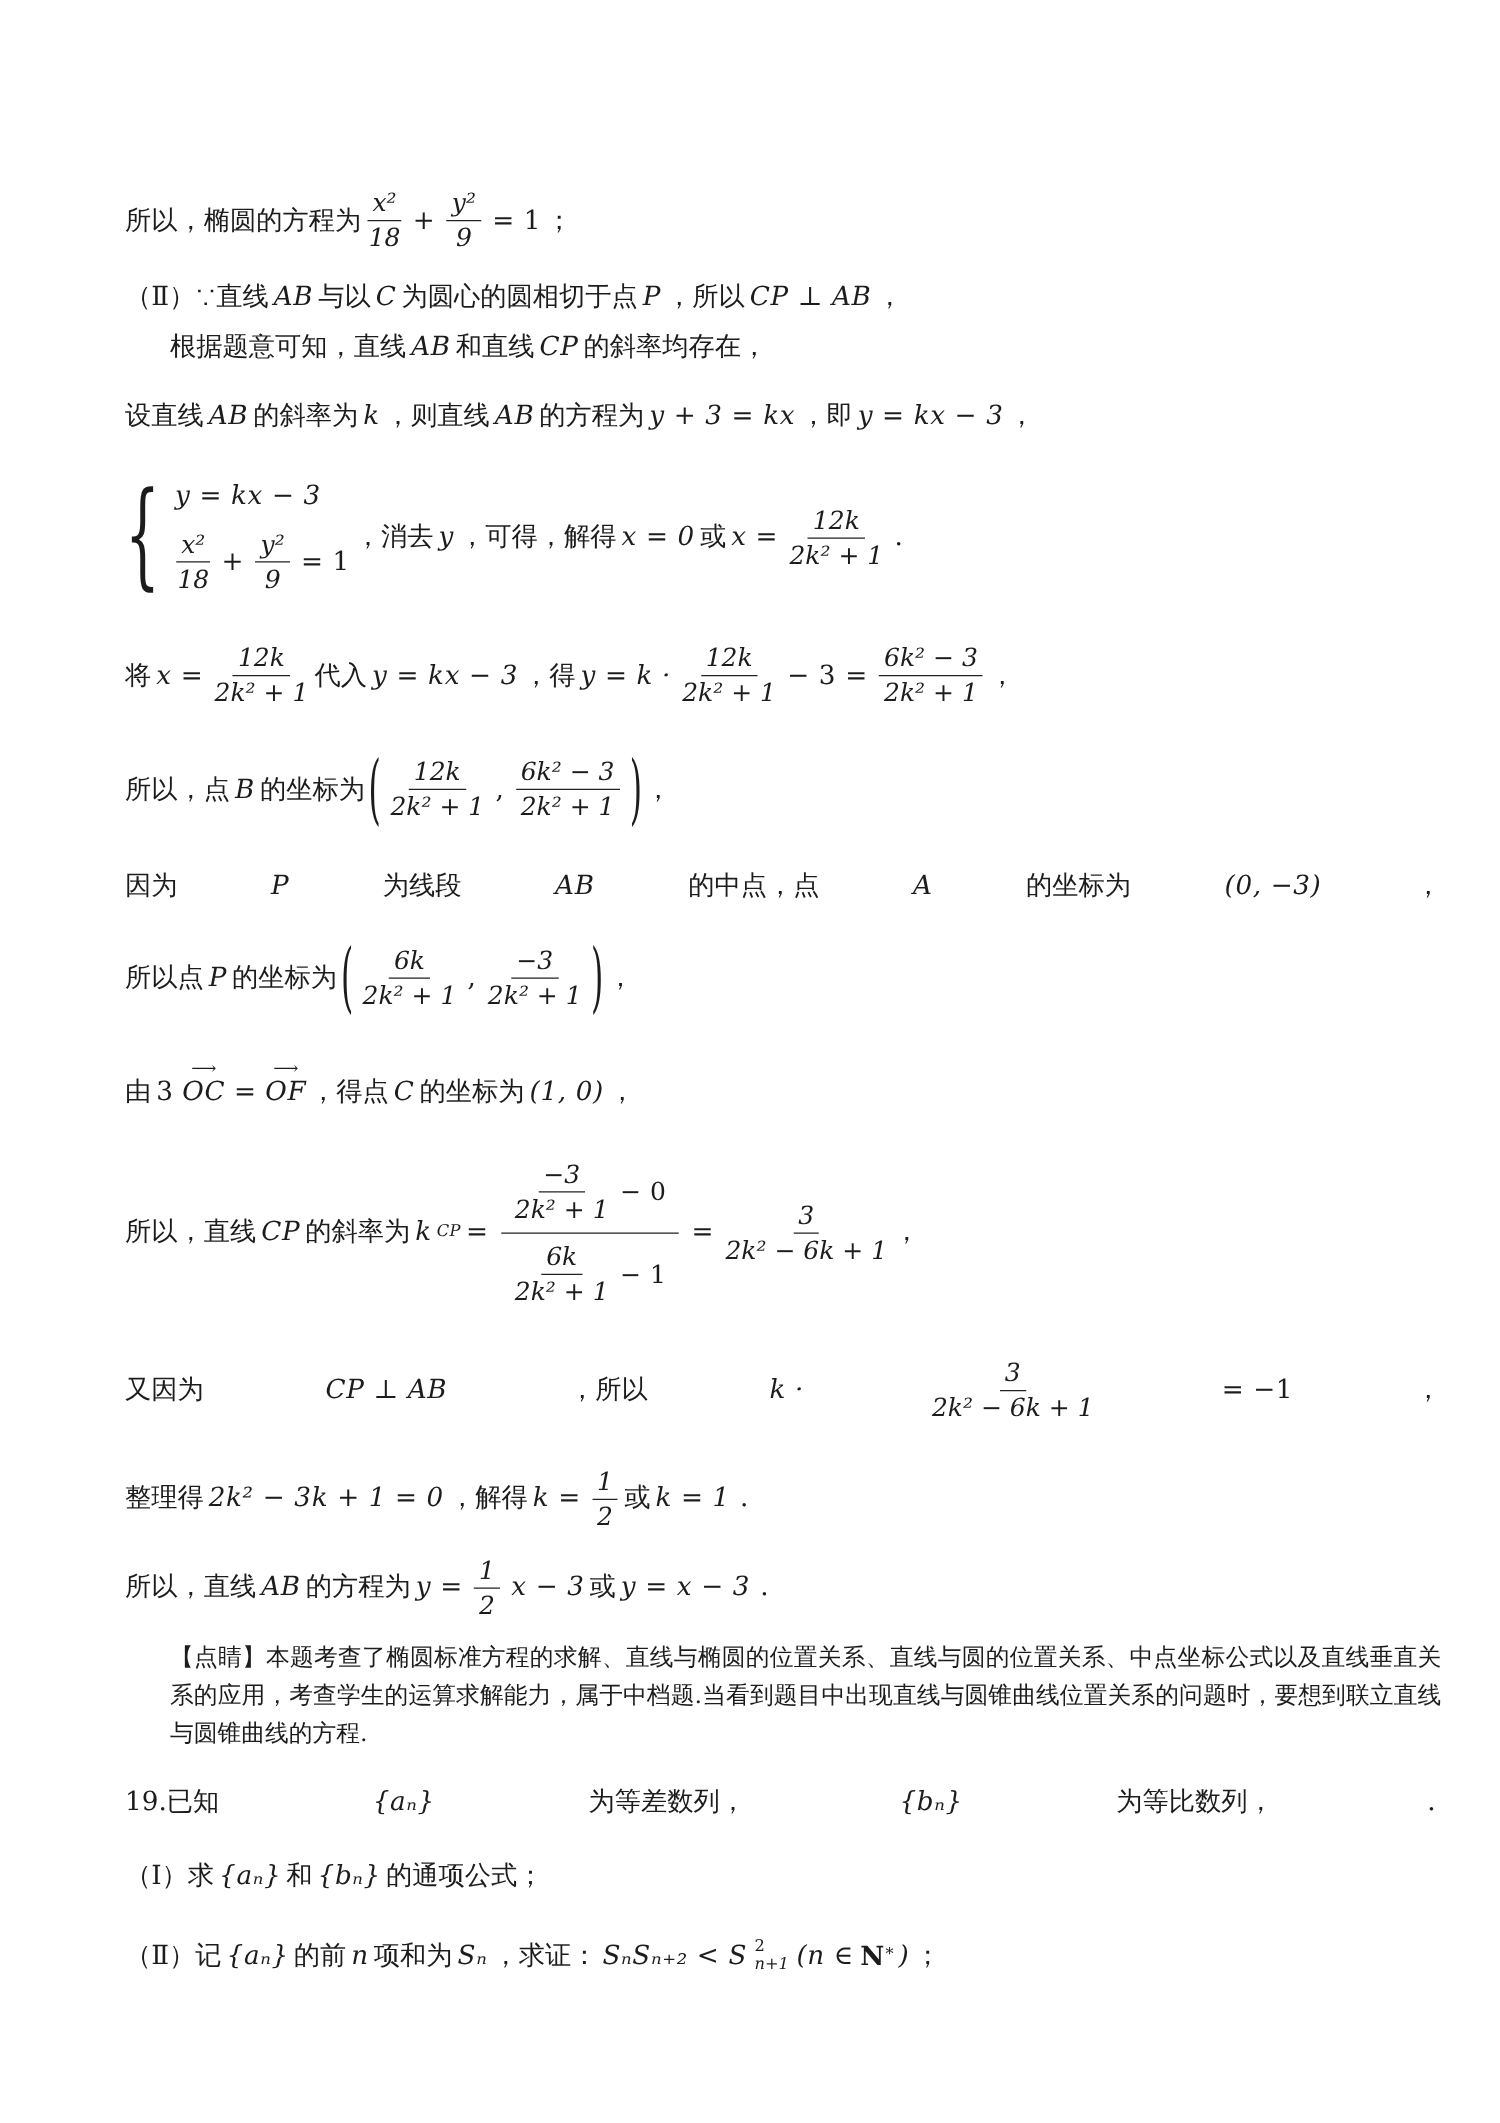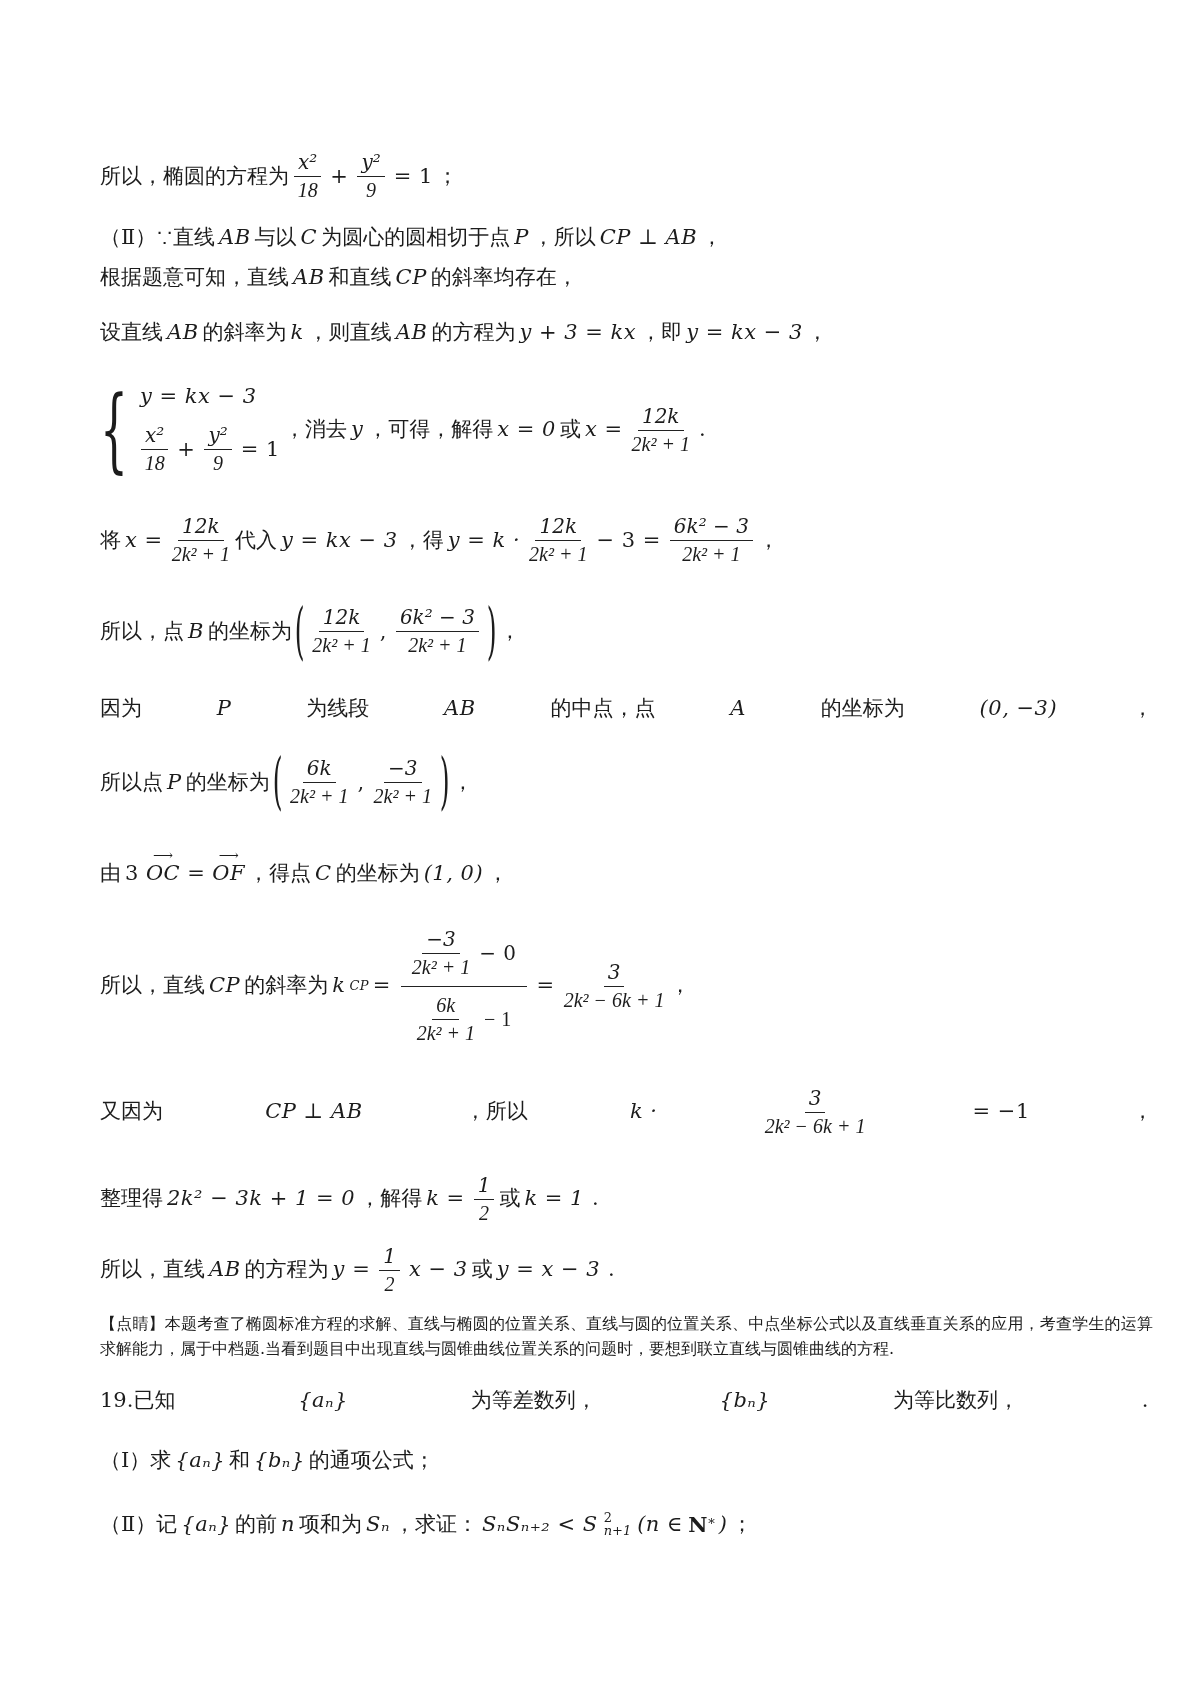--- a/index.html
+++ b/index.html
@@ -17,21 +17,21 @@
   .cn{font-family:"DejaVu Serif","Liberation Serif",serif;}
   .m{font-style:italic;margin:0 4px;letter-spacing:.5px;}
   .up{font-style:normal;}
   
   .frac{
     display:inline-flex;flex-direction:column;align-items:center;
     vertical-align:middle;margin:4px 5px;font-style:italic;
     font-size:20px;line-height:1.25;
   }
   .frac .num{border-bottom:1.4px solid #222;padding:0 4px 1px;display:flex;align-items:center;justify-content:center;}
-  .frac .den{padding-top:1px;display:flex;align-items:center;justify-content:center;font-family:Liberation Serif, serif;}
+  .frac .den{padding-top:1px;display:flex;align-items:center;justify-content:center;}
   .bigfrac{margin:0 6px;}
   .bigfrac > .num,.bigfrac > .den{padding:2px 6px;}
   
   .bp{
     display:inline-block;vertical-align:middle;font-style:normal;
     font-size:24px;transform:scaleY(2.55) scaleX(1.05);
     margin:0 3px;font-weight:300;
   }
   
   .sys{display:inline-flex;align-items:center;}
@@ -50,27 +50,27 @@
   
   .msub{font-size:13px;font-style:italic;vertical-align:-5px;letter-spacing:.3px;}
   .msup{font-size:13px;font-style:normal;vertical-align:8px;}
   .subsup{
     display:inline-flex;flex-direction:column;align-items:flex-start;
     line-height:1.05;vertical-align:middle;font-size:13px;font-style:italic;margin:0 2px;
   }
   .bN{font-weight:bold;font-style:normal;margin:0 1px;}
   
   .para{
-    font-size:16px;line-height:1.62;text-align:justify;white-space:normal;
+    font-size:19px;line-height:1.62;text-align:justify;white-space:normal;
     display:block;
   }
   
   .mb6{margin-bottom:6px;align-items:flex-end;}  .mb10{margin-bottom:10px;}
   .mb14{margin-bottom:14px;}
-  .mb22{margin-bottom:22px;}.mb26{margin-bottom:26px;justify-content:space-between;}
+  .mb22{margin-bottom:22px;margin-left:36px;}.mb26{margin-bottom:26px;justify-content:space-between;}
   .mb30{margin-bottom:30px;}
   .pt14{padding-top:14px;}
 </style>
 </head>
 <body>
 
 <div class="page">
 
   <div class="line mb14">
     <span class="cn">所以，椭圆的方程为</span>

